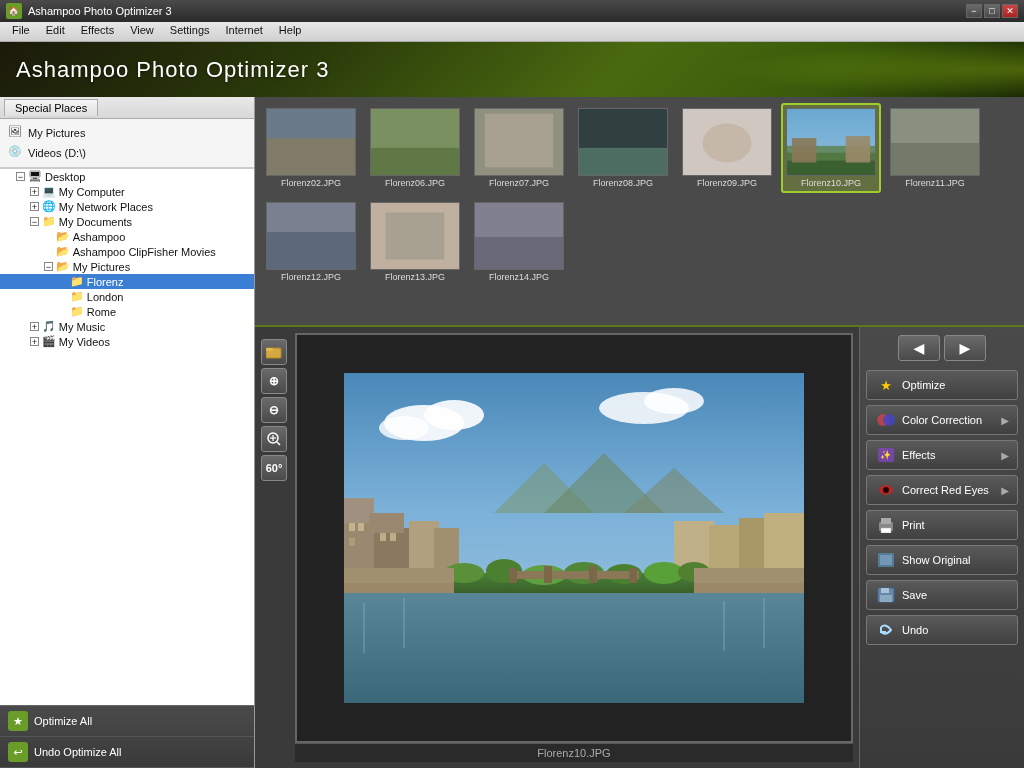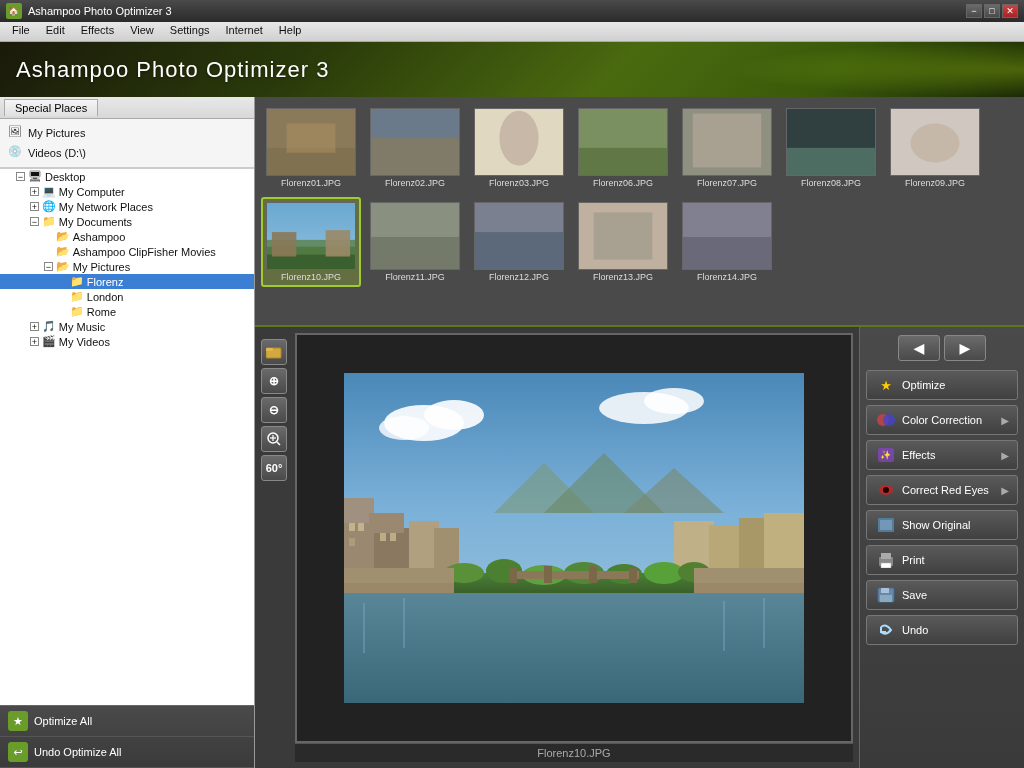--- a/index.html
+++ b/index.html
@@ -438,50 +438,31 @@
       </div>
     </div>
 
   </div>
 
   <div id="right-area">
 
     <div id="thumbnail-area" style="height: 230px;">
       <div id="thumbnail-grid">
 
-        <div class="thumb-item">
-          <div class="thumb-img thumb-florence-1">
-            <svg width="90" height="68" viewBox="0 0 90 68">
-                <rect width="90" height="68" fill="#8a7a5a"></rect>
-                <rect y="40" width="90" height="28" fill="#7a6a4a" opacity="0.6"></rect>
-                <rect x="20" y="15" width="50" height="30" fill="#b09060" opacity="0.5"></rect>
-              </svg>
-          </div>
-          <span class="thumb-label">Florenz01.JPG</span>
-        </div>
 
         <div class="thumb-item">
           <div class="thumb-img thumb-florence-2">
             <svg width="90" height="68" viewBox="0 0 90 68">
                 <rect width="90" height="68" fill="#6a7a8a"></rect>
                 <rect y="30" width="90" height="38" fill="#8a7a5a" opacity="0.7"></rect>
               </svg>
           </div>
           <span class="thumb-label">Florenz02.JPG</span>
         </div>
 
-        <div class="thumb-item">
-          <div class="thumb-img thumb-florence-3">
-            <svg width="90" height="68" viewBox="0 0 90 68">
-                <rect width="90" height="68" fill="#e0d8c0"></rect>
-                <ellipse cx="45" cy="30" rx="20" ry="28" fill="#c0b0a0" opacity="0.8"></ellipse>
-              </svg>
-          </div>
-          <span class="thumb-label">Florenz03.JPG</span>
-        </div>
 
 
 
         <div class="thumb-item">
           <div class="thumb-img thumb-florence-6">
             <svg width="90" height="68" viewBox="0 0 90 68">
                 <rect width="90" height="68" fill="#7a9060"></rect>
                 <rect y="40" width="90" height="28" fill="#5a7040" opacity="0.8"></rect>
               </svg>
           </div>
@@ -728,36 +709,36 @@
                 <ellipse cx="9" cy="8" rx="3" ry="3" fill="#220000"></ellipse>
               </svg>
           </span>
           <span class="action-btn-label">Correct Red Eyes</span>
           <span class="action-btn-arrow">▶</span>
         </button>
 
         <button class="action-btn">
           <span class="action-btn-icon">
             <svg width="18" height="16" viewBox="0 0 18 16">
-                <rect x="1" y="1" width="16" height="14" rx="1" fill="#5588aa" opacity="0.8"></rect>
-                <rect x="3" y="3" width="12" height="10" fill="#88aacc" opacity="0.6"></rect>
+                <rect x="2" y="5" width="14" height="9" rx="1" fill="#888"></rect>
+                <rect x="4" y="1" width="10" height="6" fill="#aaa"></rect>
+                <rect x="4" y="11" width="10" height="5" fill="white" stroke="#aaa" stroke-width="0.5"></rect>
               </svg>
           </span>
-          <span class="action-btn-label">Show Original</span>
+          <span class="action-btn-label">Print</span>
         </button>
 
         <button class="action-btn">
           <span class="action-btn-icon">
             <svg width="18" height="16" viewBox="0 0 18 16">
-                <rect x="2" y="5" width="14" height="9" rx="1" fill="#888"></rect>
-                <rect x="4" y="1" width="10" height="6" fill="#aaa"></rect>
-                <rect x="4" y="11" width="10" height="5" fill="white" stroke="#aaa" stroke-width="0.5"></rect>
+                <rect x="1" y="1" width="16" height="14" rx="1" fill="#5588aa" opacity="0.8"></rect>
+                <rect x="3" y="3" width="12" height="10" fill="#88aacc" opacity="0.6"></rect>
               </svg>
           </span>
-          <span class="action-btn-label">Print</span>
+          <span class="action-btn-label">Show Original</span>
         </button>
 
         <button class="action-btn">
           <span class="action-btn-icon">
             <svg width="18" height="16" viewBox="0 0 18 16">
                 <rect x="1" y="1" width="16" height="14" rx="1" fill="#6688aa" stroke="#446688" stroke-width="1"></rect>
                 <rect x="4" y="1" width="8" height="5" fill="#aac0d8"></rect>
                 <rect x="3" y="8" width="12" height="7" fill="#8aaac0"></rect>
               </svg>
           </span>

